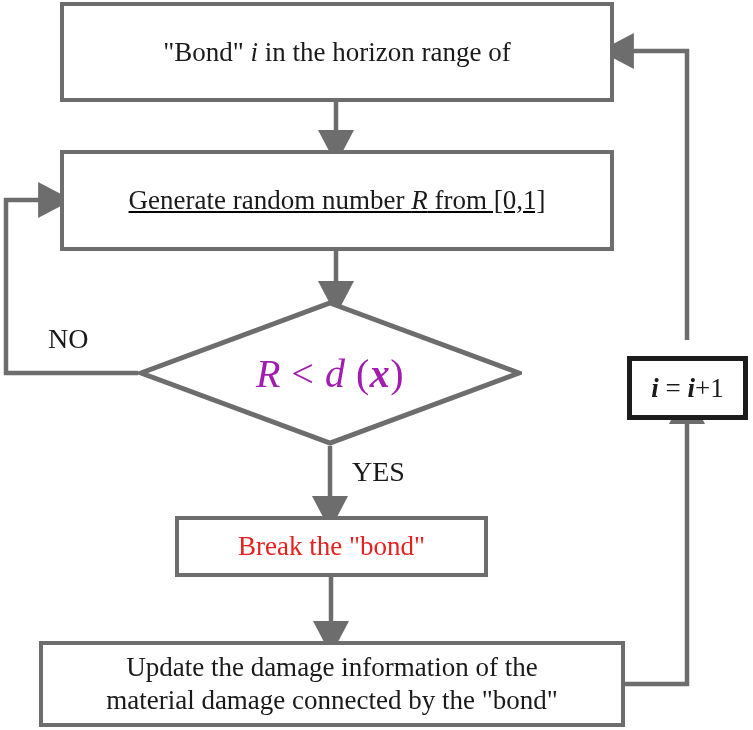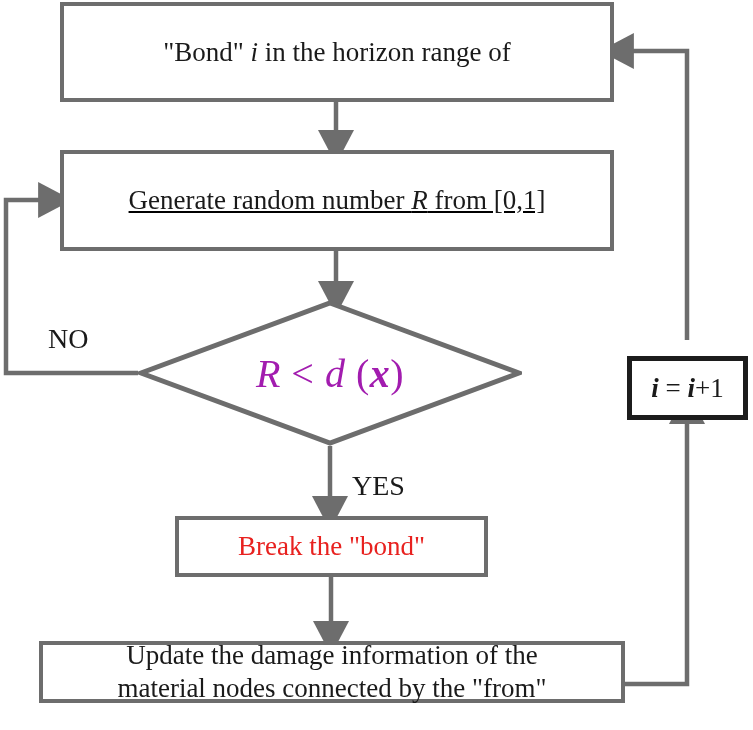--- a/index.html
+++ b/index.html
@@ -87,21 +87,21 @@
   }
   #node-break .txt {
     font-size: 27px;
     color: #e8211f;
   }
   
   #node-update {
     left: 39px;
     top: 641px;
     width: 586px;
-    height: 62px;
+    height: 86px;
   }
   
   #node-increment {
     left: 627px;
     top: 340px;
     width: 121px;
     height: 64px;
     border: 5px solid #1c1c1c;
     margin-top: 16px;
   }
@@ -117,21 +117,21 @@
     z-index: 3;
     white-space: nowrap;
   }
   #label-no {
     left: 48px;
     top: 323px;
     text-align: right;
   }
   #label-yes {
     left: 352px;
-    top: 470px;
+    top: 456px;
   }
   i.var {
     font-style: italic;
   }
   b.vec {
     font-style: italic;
     font-weight: bold;
   }
 </style>
 </head>
@@ -196,21 +196,21 @@
     </div>
   </div>
 
   <div class="node procbox" id="node-break">
     <div class="txt">Break the "bond"</div>
   </div>
 
   <div class="node procbox" id="node-update">
     <div class="txt">
       <span>Update the damage information of the</span><br>
-      <span>material nodes connected by the "from"</span>
+      <span>material damage connected by the "bond"</span>
     </div>
   </div>
 
   <div class="node" id="node-increment">
     <div class="txt">
       <b class="vec">i</b> = <b class="vec">i</b>+1
     </div>
   </div>
 
   <div class="edgelabel" id="label-no">NO</div>

